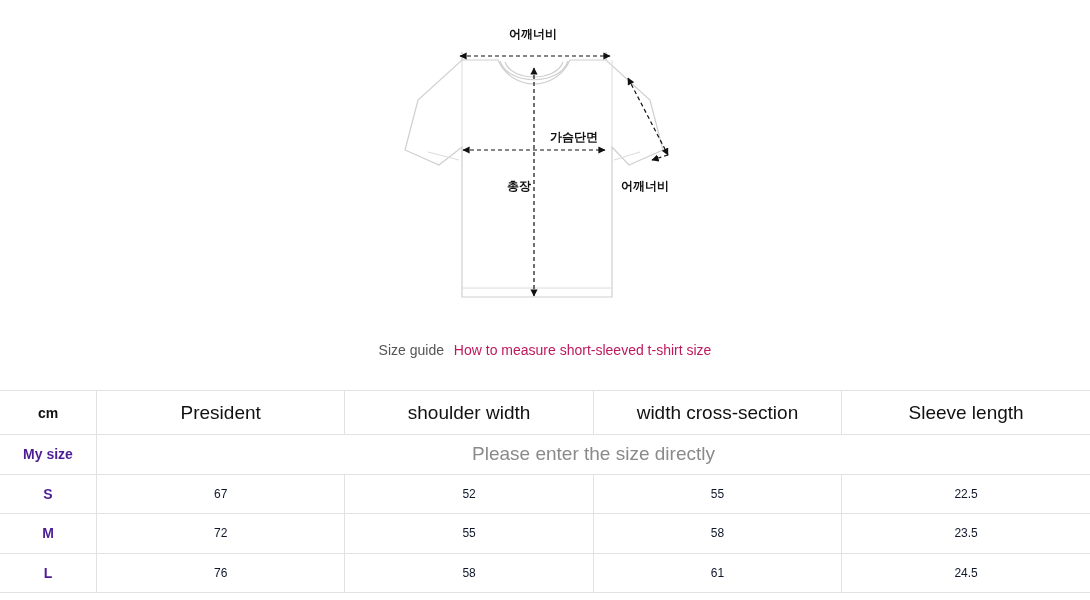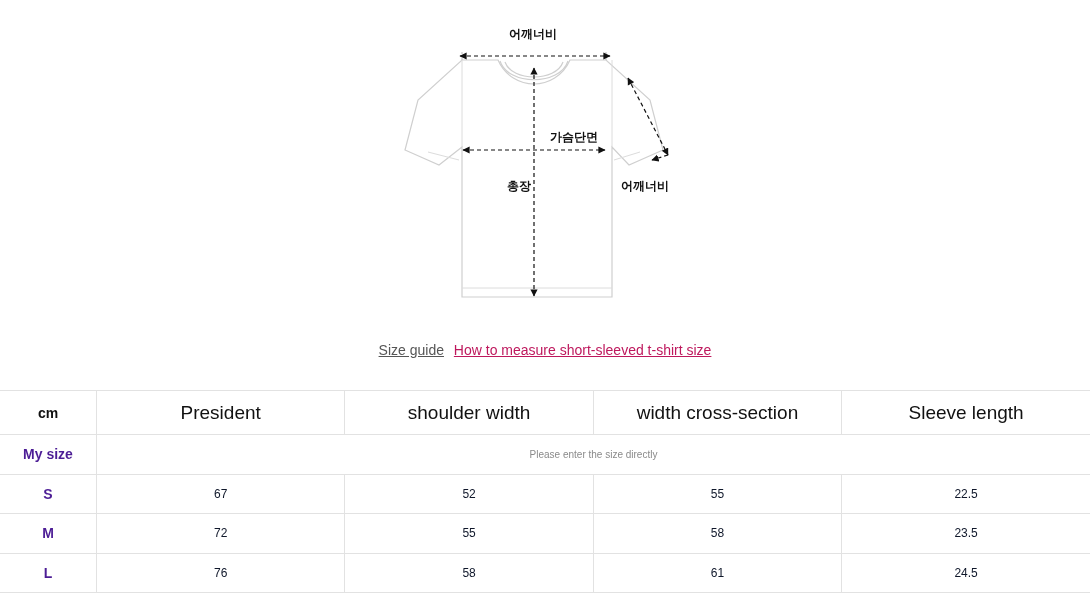--- a/index.html
+++ b/index.html
@@ -47,21 +47,20 @@
   .links-row {
     position: absolute;
     left: 0;
     top: 342px;
     width: 1090px;
     text-align: center;
     font-size: 14px;
   }
   .links-row .lnk {
     color: #555555;
-    text-decoration: underline;
     cursor: pointer;
     margin: 0 3px;
   }
   .links-row .lnk.secondary {
     color: #be185d;
   }
 
   
   .size-table {
     position: absolute;
@@ -103,21 +102,21 @@
     font-size: 19px;
     height: 43px;
   }
   .size-table tbody td {
     color: #0f172a;
     font-size: 12px;
     height: 38.5px;
   }
   .size-table tbody tr.mysize td.mysize-cell {
     color: #8a8a8a;
-    font-size: 10px;
+    font-size: 19px;
   }
   .size-table tbody tr td.label-cell {
     color: #4c1d95;
     font-weight: bold;
   }
 </style>
 </head>
 <body>
 
 <div class="page">

